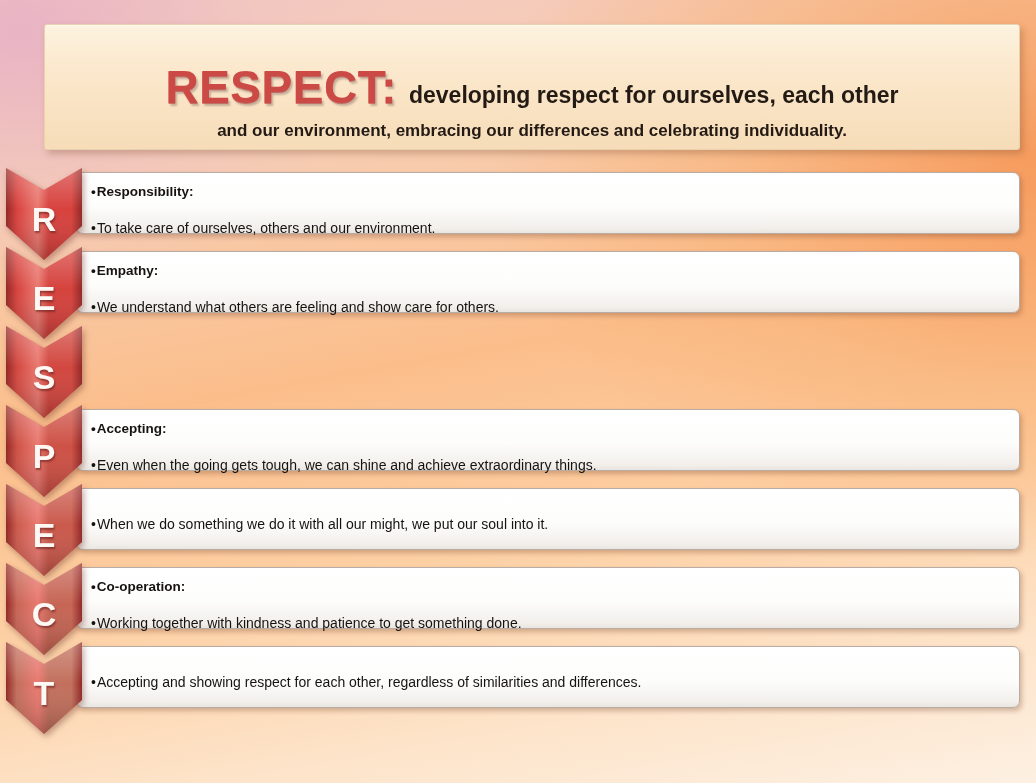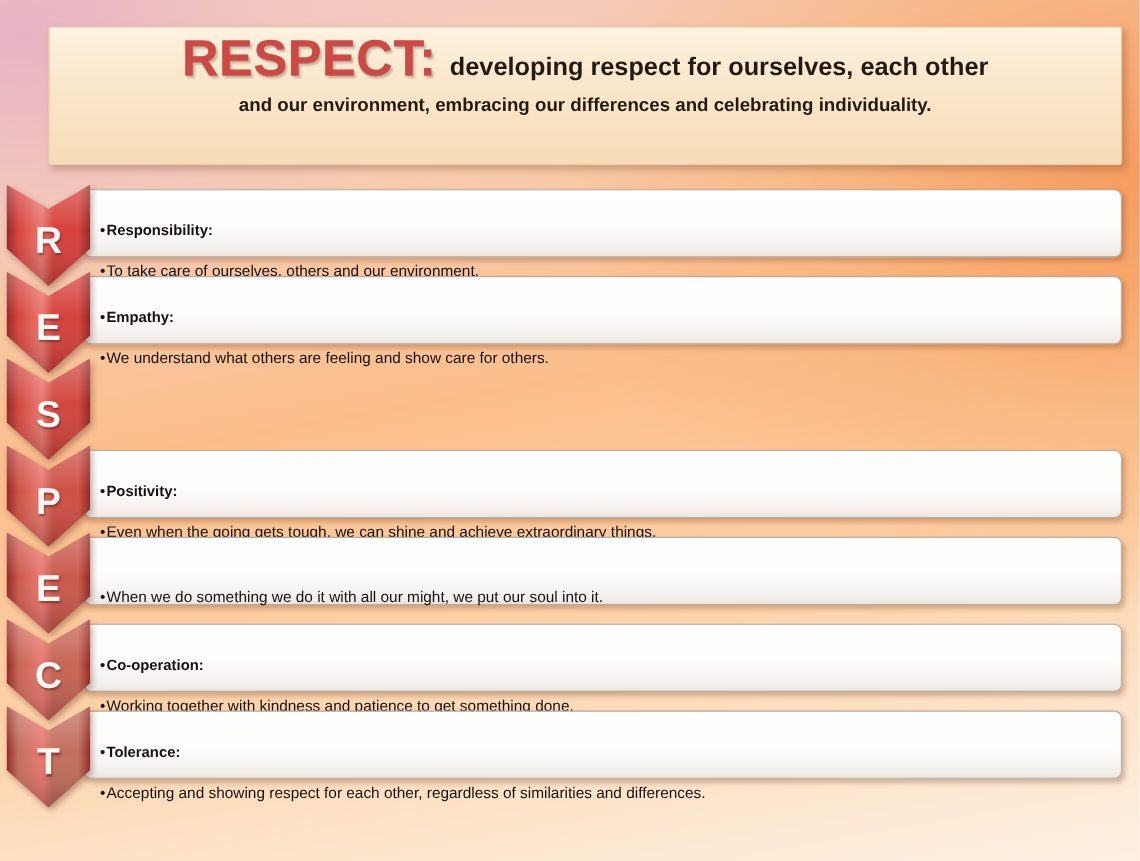--- a/index.html
+++ b/index.html
@@ -14,21 +14,21 @@
   }
   .canvas{position:absolute;inset:0;}
 
   
   .banner{
     position:absolute;left:44px;top:24px;width:976px;height:126px;
     border-radius:3px;
     background:linear-gradient(180deg,#fdf3e0 0%,#fbe8cd 35%,#f9e2c2 70%,#f6dcb8 100%);
     border:1px solid #e8d2ad;
     box-shadow:3px 4px 7px rgba(120,70,40,0.30), inset 0 1px 0 #fffaf0;
-    display:flex;flex-direction:column;align-items:center;justify-content:flex-start;
+    display:flex;flex-direction:column;align-items:center;justify-content:flex-end;
     box-sizing:border-box;padding:4px 14px 8px;
   }
   .banner-line1{display:flex;align-items:baseline;justify-content:center;white-space:nowrap;}
   .respect-word{
     font-size:46px;font-weight:bold;letter-spacing:0.5px;
     color:#cc4a46;
     text-shadow:2px 3px 2px rgba(140,110,100,0.45), 0 1px 0 #e8726c;
     line-height:1;
   }
   .banner-sub{
@@ -58,21 +58,21 @@
     pointer-events:none;
   }
 
   .card{
     position:absolute;left:76px;top:4px;width:944px;height:62px;
     background:linear-gradient(180deg,#ffffff 0%,#fdfdfc 55%,#f2efeb 92%,#e9e5e0 100%);
     border:1px solid #b9aca4;
     border-radius:7px;
     box-shadow:2px 3px 5px rgba(120,70,45,0.33), inset 0 1px 0 #ffffff;
     box-sizing:border-box;
-    padding:27px 0 0 14px;
+    padding:9px 0 0 14px;
     z-index:1;
   }
   .ctitle{font-size:13.5px;font-weight:bold;color:#161210;line-height:1.45;}
   .cdesc{font-size:14px;color:#161210;line-height:1.5;margin-top:16px;}
   .bul{margin-right:1px;}
 </style>
 </head>
 <body>
 
 <div class="canvas">
@@ -183,21 +183,21 @@
                 <stop offset="45%" stop-color="#ffffff" stop-opacity="0.04"></stop>
                 <stop offset="100%" stop-color="#000000" stop-opacity="0.22"></stop>
               </linearGradient>
             </defs>
             <path d="M0,0 L38,22 L76,0 L76,58 L38,92 L0,58 Z" fill="url(#g3)"></path>
             <path d="M0,0 L38,22 L76,0 L76,58 L38,92 L0,58 Z" fill="url(#h3)"></path>
           </svg>
           <div class="chev-letter">P</div>
         </div>
         <div class="card">
-          <div class="ctitle"><span class="bul">•</span><span>Positivity:</span></div>
+          <div class="ctitle"><span class="bul">•</span><span>Accepting:</span></div>
           <div class="cdesc"><span class="bul">•</span><span>Even when the going gets tough, we can shine and achieve extraordinary things.</span></div>
         </div>
       </div>
       <div class="row">
         <div class="chev">
           <svg viewBox="0 0 76 96">
             <defs>
               <linearGradient id="g4" x1="0" y1="0" x2="1" y2="0">
                 <stop offset="0%" stop-color="#8e1f1c"></stop>
                 <stop offset="14%" stop-color="#c85345"></stop>
@@ -266,19 +266,18 @@
                 <stop offset="45%" stop-color="#ffffff" stop-opacity="0.04"></stop>
                 <stop offset="100%" stop-color="#000000" stop-opacity="0.22"></stop>
               </linearGradient>
             </defs>
             <path d="M0,0 L38,22 L76,0 L76,58 L38,92 L0,58 Z" fill="url(#g6)"></path>
             <path d="M0,0 L38,22 L76,0 L76,58 L38,92 L0,58 Z" fill="url(#h6)"></path>
           </svg>
           <div class="chev-letter">T</div>
         </div>
         <div class="card">
-          <div class="ctitle"><span class="bul">•</span><span>Tolerance:</span></div>
           <div class="cdesc"><span class="bul">•</span><span>Accepting and showing respect for each other, regardless of similarities and differences.</span></div>
         </div>
       </div>
     </div>
 
 </div>
 
 </body></html>

